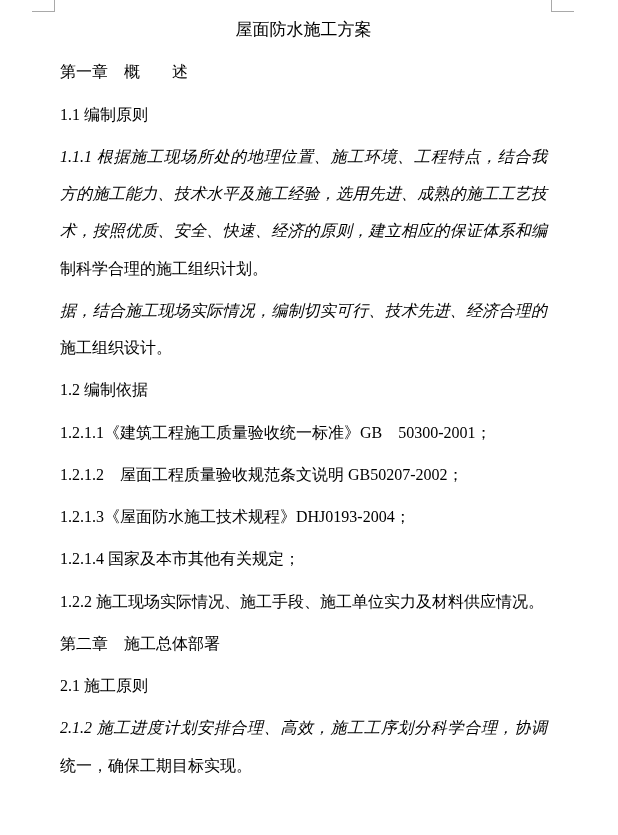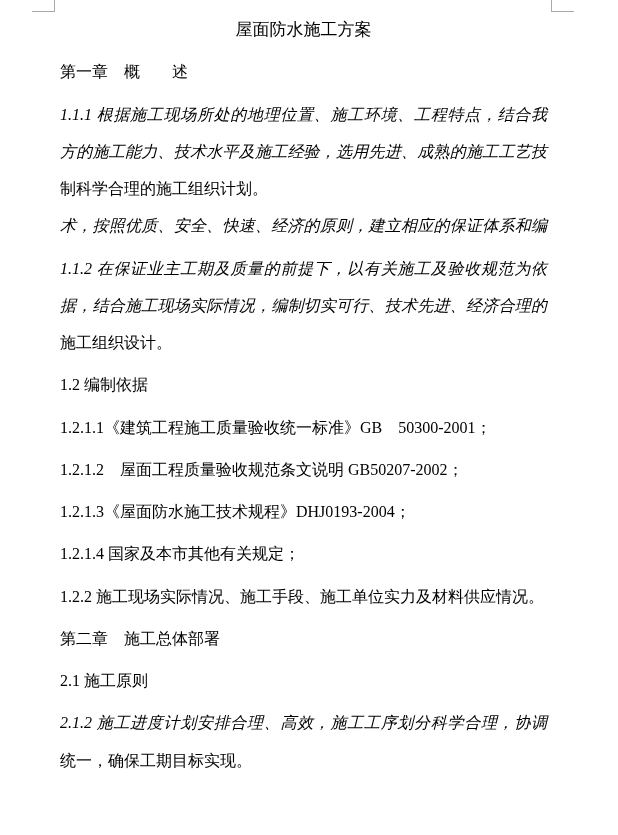--- a/index.html
+++ b/index.html
@@ -69,27 +69,29 @@
 <div class="page">
   <div class="crop-mark left" style="border-color: rgb(169, 169, 169);"></div>
   <div class="crop-mark right" style="border-color: rgb(169, 169, 169);"></div>
   <div class="content">
     <div class="doc-title">屋面防水施工方案</div>
     <div id="paragraphs">
         <div class="para">
           <div class="line">第一章　概　　述</div>
         </div>
         <div class="para">
+          <div class="line">1.1 编制原则</div>
+        </div>
+        <div class="para">
           <div class="line fill">1.1.1 根据施工现场所处的地理位置、施工环境、工程特点，结合我</div>
           <div class="line fill">方的施工能力、技术水平及施工经验，选用先进、成熟的施工工艺技</div>
+          <div class="line fill">术，按照优质、安全、快速、经济的原则，建立相应的保证体系和编</div>
           <div class="line">制科学合理的施工组织计划。</div>
-          <div class="line fill">术，按照优质、安全、快速、经济的原则，建立相应的保证体系和编</div>
         </div>
         <div class="para">
-          <div class="line fill">1.1.2 在保证业主工期及质量的前提下，以有关施工及验收规范为依</div>
           <div class="line fill">据，结合施工现场实际情况，编制切实可行、技术先进、经济合理的</div>
           <div class="line">施工组织设计。</div>
         </div>
         <div class="para">
           <div class="line">1.2 编制依据</div>
         </div>
         <div class="para">
           <div class="line">1.2.1.1《建筑工程施工质量验收统一标准》GB　50300-2001；</div>
         </div>
         <div class="para">

